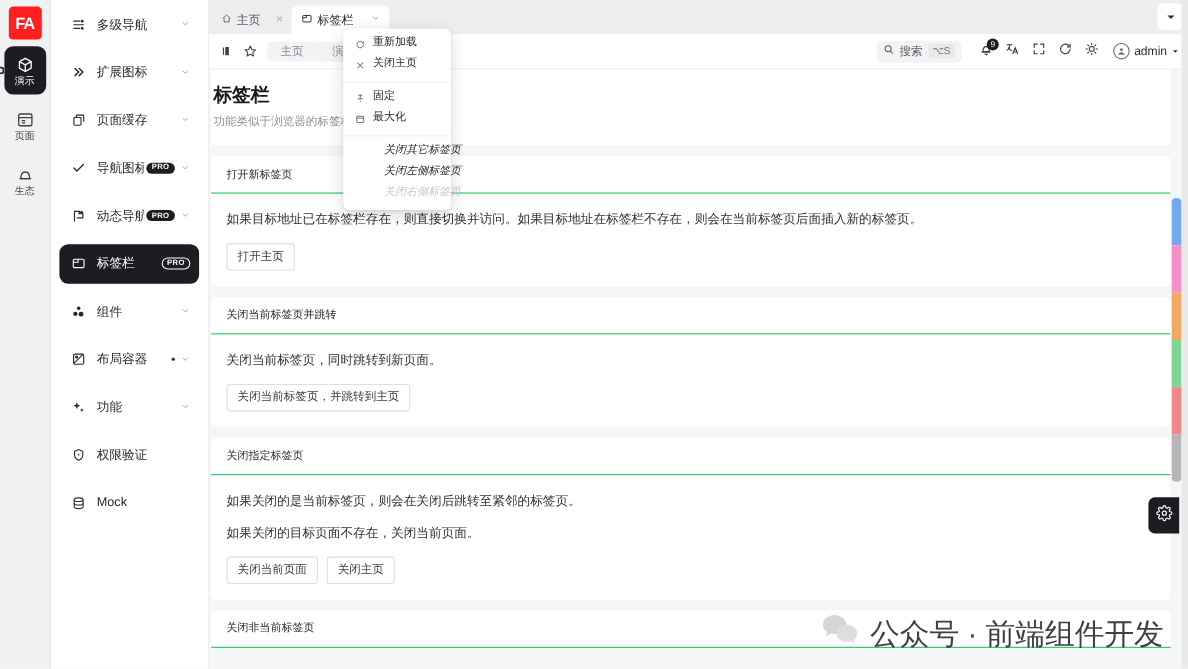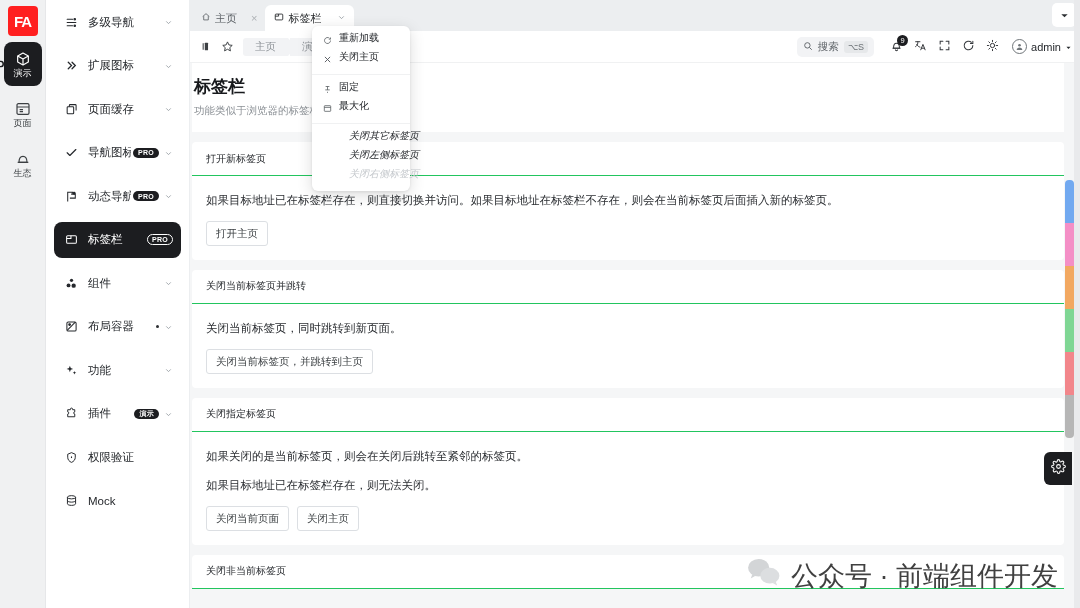--- a/index.html
+++ b/index.html
@@ -360,32 +360,20 @@
               <path d="M9 3l1.6 4.4L15 9l-4.4 1.6L9 15l-1.6-4.4L3 9l4.4-1.6z"></path>
               <path d="M17.5 13l.9 2.4 2.4.9-2.4.9-.9 2.4-.9-2.4-2.4-.9 2.4-.9z"></path>
             </svg>
         </span>
         <span class="mi-label">功能</span>
         <span class="chev"><svg width="9" height="9" viewBox="0 0 24 24" fill="none" stroke="currentColor" stroke-width="2.4">
               <path d="M6 9l6 6 6-6"></path>
             </svg></span>
       </div>
 
-      <div class="menu-item">
-        <span class="mi-icon">
-          <svg width="13" height="13" viewBox="0 0 24 24" fill="none" stroke="currentColor" stroke-width="1.8">
-              <path d="M10 4a2 2 0 1 1 4 0v1h4v4a2 2 0 1 0 0 4v5H5v-5a2 2 0 1 0 0-4V5h5z"></path>
-            </svg>
-        </span>
-        <span class="mi-label">插件</span>
-        <span class="badge-pro">演示</span>
-        <span class="chev"><svg width="9" height="9" viewBox="0 0 24 24" fill="none" stroke="currentColor" stroke-width="2.4">
-              <path d="M6 9l6 6 6-6"></path>
-            </svg></span>
-      </div>
 
       <div class="menu-item">
         <span class="mi-icon">
           <svg width="13" height="13" viewBox="0 0 24 24" fill="none" stroke="currentColor" stroke-width="1.8">
               <path d="M12 3l7 3v5.5c0 4.6-3 8-7 9.5-4-1.5-7-4.9-7-9.5V6l7-3z"></path>
               <path d="M12 10v3" stroke-width="2"></path>
             </svg>
         </span>
         <span class="mi-label">权限验证</span>
       </div>
@@ -557,21 +545,21 @@
             <div class="btn-row">
               <button class="btn">关闭当前标签页，并跳转到主页</button>
             </div>
           </div>
         </div>
 
         <div class="card">
           <div class="card-head">关闭指定标签页</div>
           <div class="card-body">
             <p>如果关闭的是当前标签页，则会在关闭后跳转至紧邻的标签页。</p>
-            <p>如果目标地址已在标签栏存在，则无法关闭。</p>
+            <p>如果关闭的目标页面不存在，关闭当前页面。</p>
             <div class="btn-row">
               <button class="btn">关闭当前页面</button>
               <button class="btn">关闭主页</button>
             </div>
           </div>
         </div>
 
         <div class="card">
           <div class="card-head">关闭非当前标签页</div>
 

